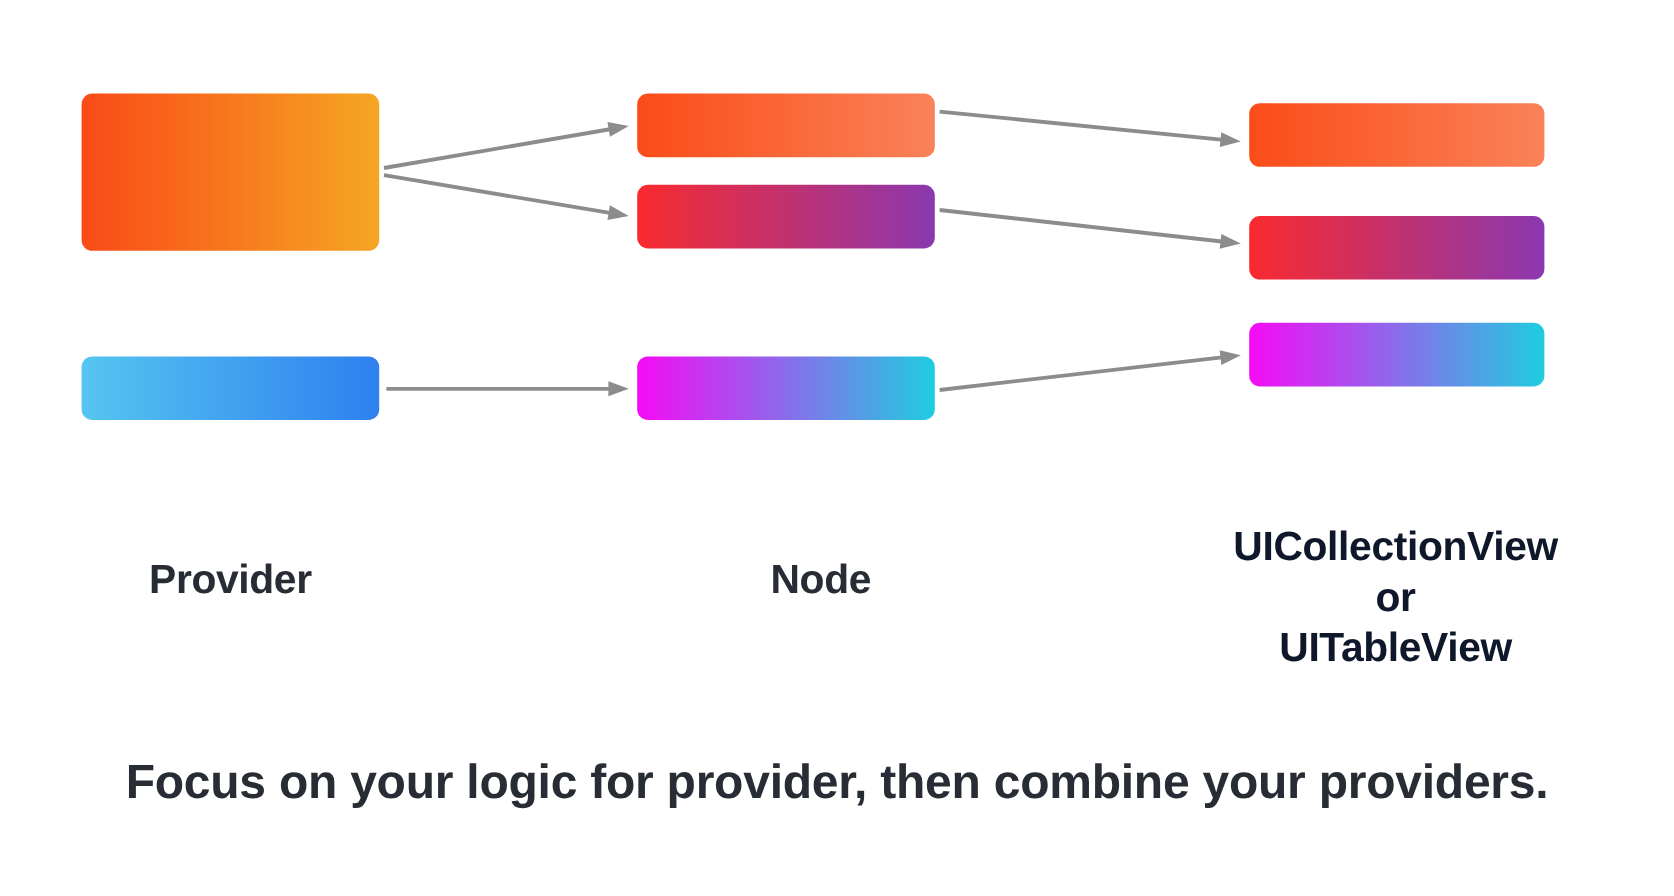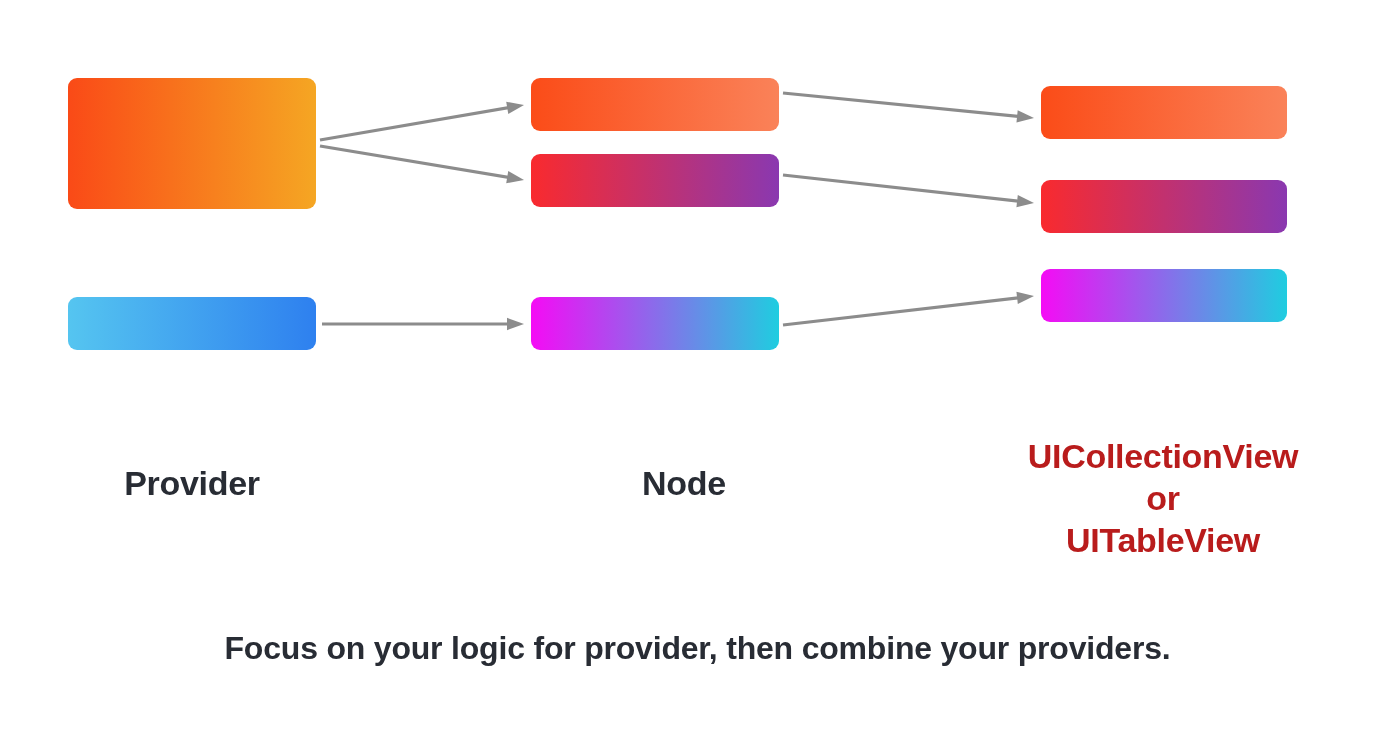--- a/index.html
+++ b/index.html
@@ -32,21 +32,21 @@
     letter-spacing: -0.3px;
     white-space: pre-line;
   }
   .caption {
     position: absolute;
     left: 0;
     right: 0;
     text-align: center;
     font-weight: bold;
     color: #282C34;
-    font-size: 32px;
+    font-size: 40px;
     letter-spacing: -0.2px;
   }
   #arrow-layer {
     position: absolute;
     left: 0;
     top: 0;
     width: 1395px;
     height: 747px;
     pointer-events: none;
   }
@@ -89,18 +89,18 @@
       <div class="node-box" style="left: 531px; top: 78px; width: 248px; height: 53px; background: linear-gradient(90deg, rgb(251, 76, 24) 0%, rgb(250, 130, 89) 100%);"></div>
       <div class="node-box" style="left: 531px; top: 154px; width: 248px; height: 53px; background: linear-gradient(90deg, rgb(249, 42, 46) 0%, rgb(138, 56, 176) 100%);"></div>
       <div class="node-box" style="left: 531px; top: 297px; width: 248px; height: 53px; background: linear-gradient(90deg, rgb(245, 11, 245) 0%, rgb(31, 205, 224) 100%);"></div>
       <div class="node-box" style="left: 1041px; top: 86px; width: 246px; height: 53px; background: linear-gradient(90deg, rgb(251, 76, 24) 0%, rgb(250, 130, 89) 100%);"></div>
       <div class="node-box" style="left: 1041px; top: 180px; width: 246px; height: 53px; background: linear-gradient(90deg, rgb(249, 42, 46) 0%, rgb(138, 56, 176) 100%);"></div>
       <div class="node-box" style="left: 1041px; top: 269px; width: 246px; height: 53px; background: linear-gradient(90deg, rgb(245, 11, 245) 0%, rgb(31, 205, 224) 100%);"></div>
     </div>
 
   <div class="col-label" style="left: 70px; top: 462px; width: 244px; color: rgb(40, 44, 52);">Provider</div>
   <div class="col-label" style="left: 562px; top: 462px; width: 244px; color: rgb(40, 44, 52);">Node</div>
-  <div class="col-label" style="left: 985px; top: 435px; width: 356px; color: #b91c1c;">UICollectionView
+  <div class="col-label" style="left: 985px; top: 435px; width: 356px; color: #0f172a;">UICollectionView
 or
 UITableView</div>
 
   <div class="caption" style="top: 630px; color: rgb(40, 44, 52);">Focus on your logic for provider, then combine your providers.</div>
 </div>
 
 </body></html>

